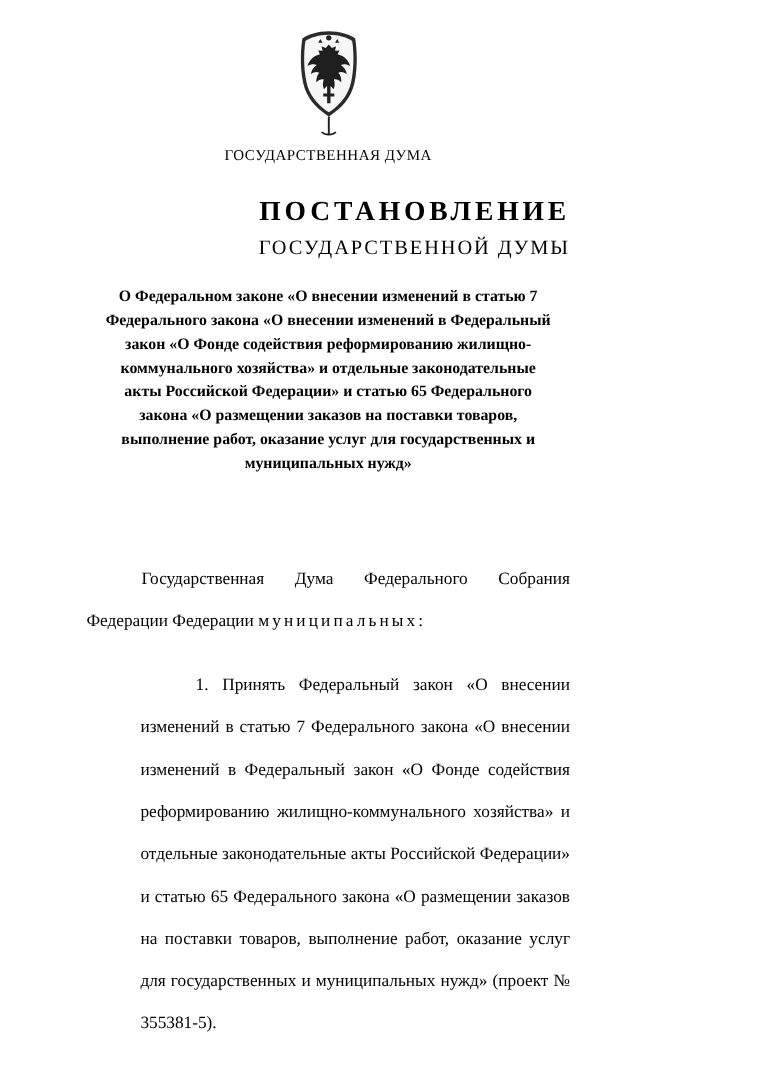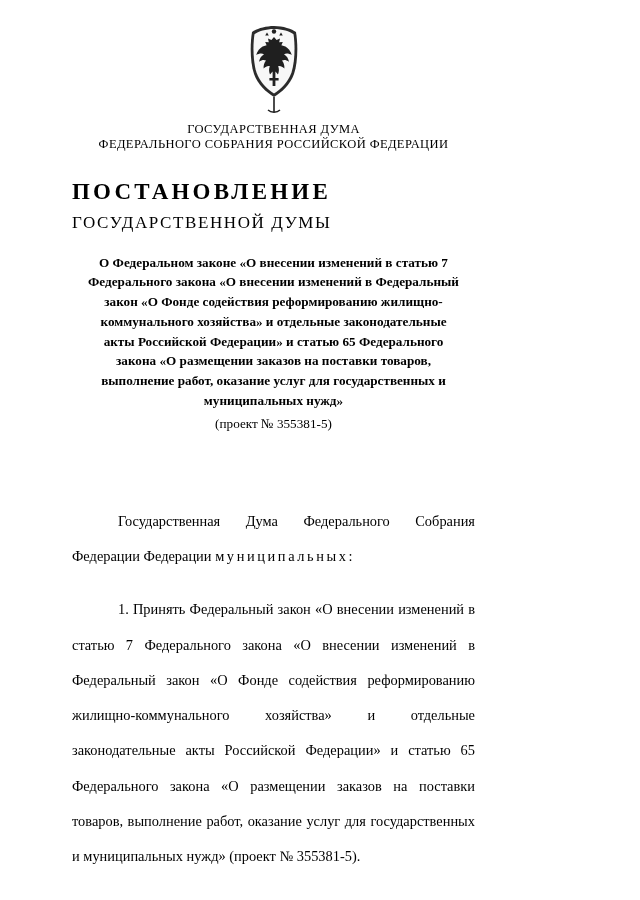--- a/index.html
+++ b/index.html
@@ -40,28 +40,28 @@
   .org {
     text-align: center;
     margin-top: 6px;
     line-height: 1.22;
     font-size: 12.5px;
     letter-spacing: 0.4px;
   }
   .org div { white-space: nowrap; }
 
   .doc-title {
-    text-align: left;
+    text-align: right;
     margin-top: 26px;
     font-size: 23px;
     font-weight: bold;
     letter-spacing: 3.2px;
   }
   .doc-subtitle {
-    text-align: left;
+    text-align: right;
     margin-top: 8px;
     font-size: 17px;
     letter-spacing: 1.6px;
   }
 
   
   .subject {
     margin-top: 20px;
     text-align: center;
     font-weight: bold;
@@ -83,20 +83,21 @@
   p.body-par {
     margin: 0;
     font-size: 14.4px;
     line-height: 2.45;
     text-align: justify;
     text-indent: 46px;
     hyphens: none;
   }
   p.body-par.second {
     margin-top: 18px;
+    margin-left: 45px;
   }
   .spaced {
     letter-spacing: 2.6px;
   }
 </style>
 </head>
 <body>
 
 <div class="page">
 
@@ -116,29 +117,27 @@
 
           <path d="M33 75 C33 80 33 85 33 90" stroke="#1f1f1f" stroke-width="1.6" fill="none"></path>
           <path d="M27 88 C30 91 36 91 39 88" stroke="#1f1f1f" stroke-width="1.4" fill="none"></path>
         </g>
       </svg>
     </div>
   </div>
 
   <div class="org">
     <div>ГОСУДАРСТВЕННАЯ ДУМА</div>
-    <div>ФЕДЕРАЛЬНОГО СОБРАНИЯ РОССИЙСКОЙ ФЕДЕРАЦИИ</div>
   </div>
 
   <div class="doc-title">ПОСТАНОВЛЕНИЕ</div>
   <div class="doc-subtitle">ГОСУДАРСТВЕННОЙ ДУМЫ</div>
 
   <div class="subject">
     <span>О Федеральном законе «О внесении изменений в статью 7 Федерального закона «О внесении изменений в Федеральный закон «О Фонде содействия реформированию жилищно-коммунального хозяйства» и отдельные законодательные акты Российской Федерации» и статью 65 Федерального закона «О размещении заказов на поставки товаров, выполнение работ, оказание услуг для государственных и муниципальных нужд»</span>
-    <div class="project-no">(проект № 355381-5)</div>
   </div>
 
   <div class="body-block">
     <p class="body-par"><span>Государственная Дума Федерального Собрания Федерации Федерации </span><span class="spaced">муниципальных:</span></p>
     <p class="body-par second">1. Принять Федеральный закон «О внесении изменений в статью 7 Федерального закона «О внесении изменений в Федеральный закон «О Фонде содействия реформированию жилищно-коммунального хозяйства» и отдельные законодательные акты Российской Федерации» и статью 65 Федерального закона «О размещении заказов на поставки товаров, выполнение работ, оказание услуг для государственных и муниципальных нужд» (проект № 355381-5).</p>
   </div>
 
 </div>
 
 </body></html>

